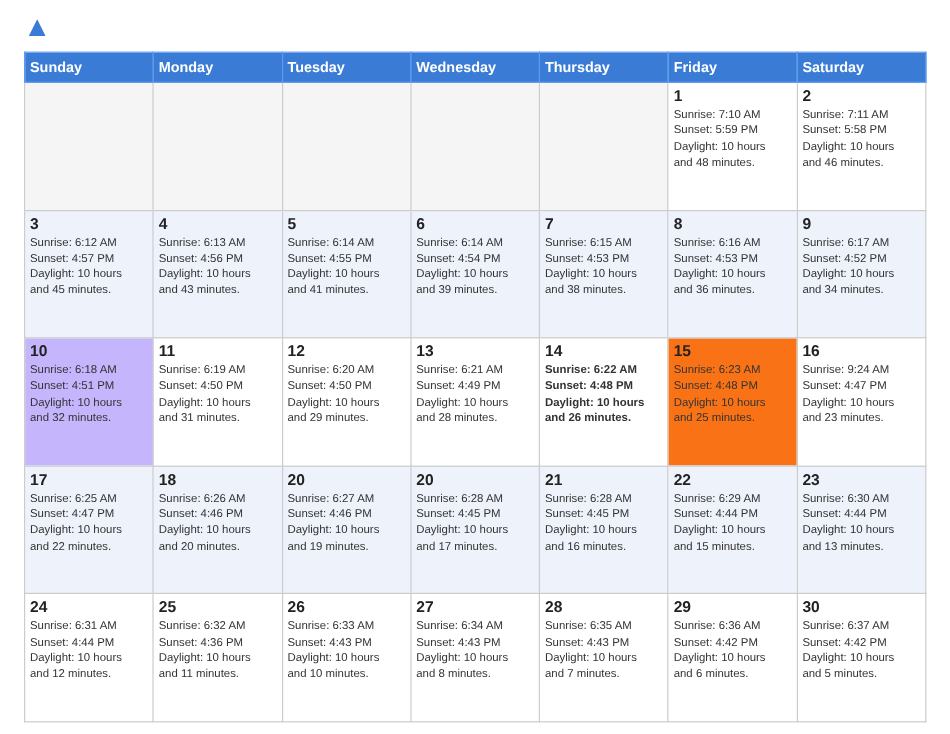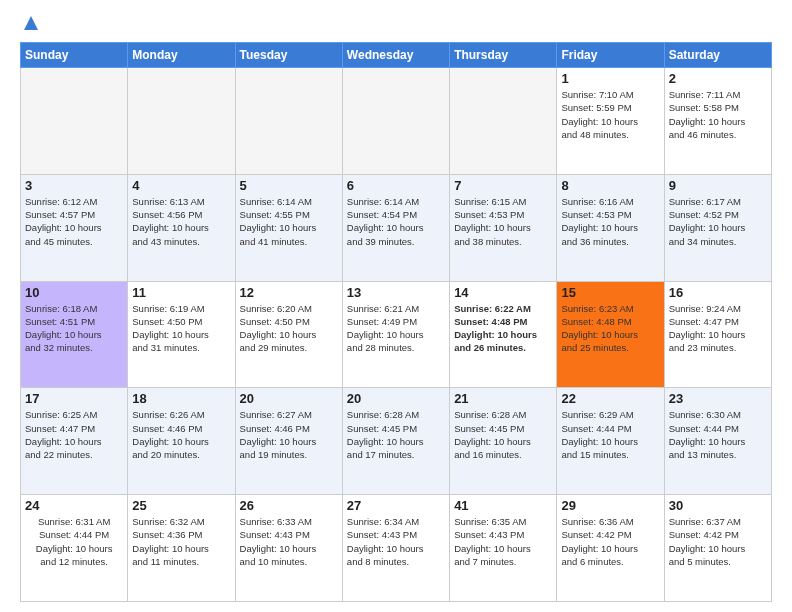--- a/index.html
+++ b/index.html
@@ -308,21 +308,21 @@
             <span class="day-number">23</span>
             <div class="day-info" style="white-space: pre-line;">Sunrise: 6:30 AM
 Sunset: 4:44 PM
 Daylight: 10 hours
 and 13 minutes.</div>
           </td>
         </tr>
         <tr>
           <td style="background: rgb(255, 255, 255);">
             <span class="day-number">24</span>
-            <div class="day-info" style="white-space: pre-line; text-align: center;">Sunrise: 6:31 AM
+            <div class="day-info" style="white-space: pre-line;">Sunrise: 6:31 AM
 Sunset: 4:44 PM
 Daylight: 10 hours
 and 12 minutes.</div>
           </td>
           <td style="background: rgb(255, 255, 255);">
             <span class="day-number">25</span>
             <div class="day-info" style="white-space: pre-line;">Sunrise: 6:32 AM
 Sunset: 4:36 PM
 Daylight: 10 hours
 and 11 minutes.</div>
@@ -335,21 +335,21 @@
 and 10 minutes.</div>
           </td>
           <td style="background: rgb(255, 255, 255);">
             <span class="day-number">27</span>
             <div class="day-info" style="white-space: pre-line;">Sunrise: 6:34 AM
 Sunset: 4:43 PM
 Daylight: 10 hours
 and 8 minutes.</div>
           </td>
           <td style="background: rgb(255, 255, 255);">
-            <span class="day-number">41</span>
+            <span class="day-number">28</span>
             <div class="day-info" style="white-space: pre-line;">Sunrise: 6:35 AM
 Sunset: 4:43 PM
 Daylight: 10 hours
 and 7 minutes.</div>
           </td>
           <td style="background: rgb(255, 255, 255); margin-top: 31px;">
             <span class="day-number">29</span>
             <div class="day-info" style="white-space: pre-line;">Sunrise: 6:36 AM
 Sunset: 4:42 PM
 Daylight: 10 hours

